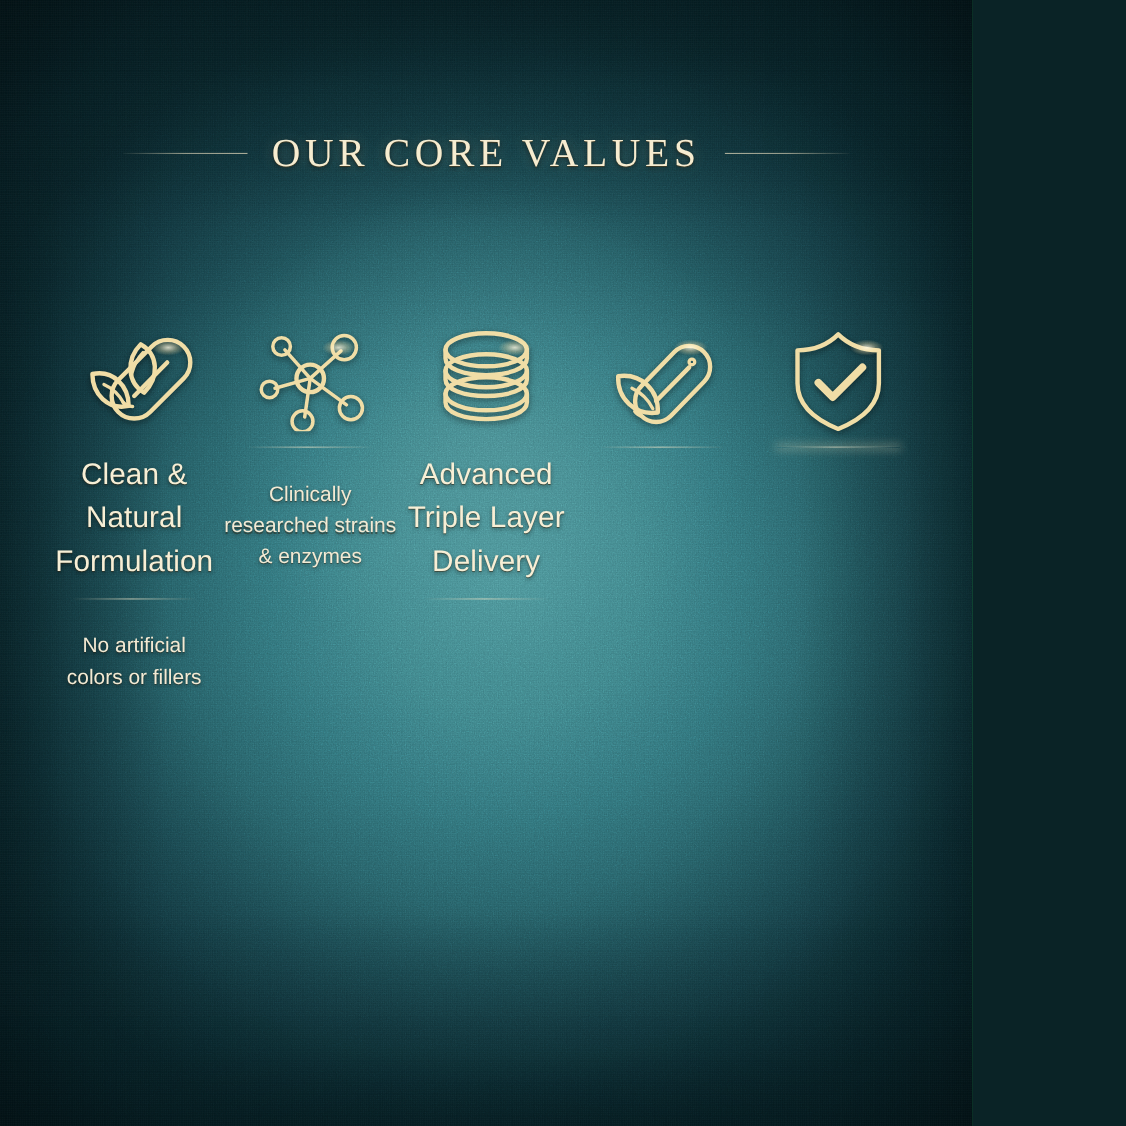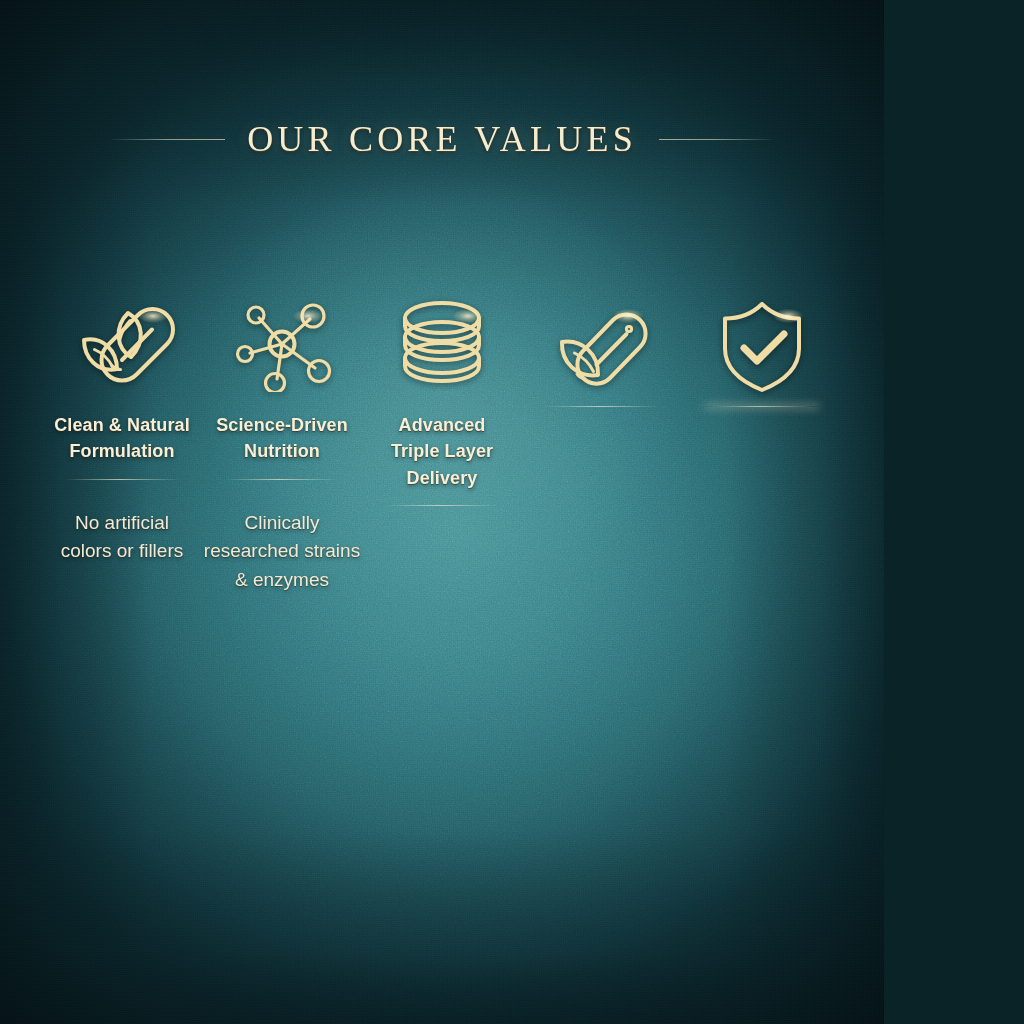--- a/index.html
+++ b/index.html
@@ -148,28 +148,27 @@
     top: 10px;
     right: 8px;
     background: radial-gradient(ellipse 50% 50% at 50% 50%,
         rgba(255,249,225,0.80) 0%,
         rgba(252,235,182,0.34) 38%,
         rgba(250,230,170,0) 72%);
     pointer-events: none;
   }
   .col-title {
     margin-top: 20px;
-    font-size: 18px;
+    font-size: 27px;
     line-height: 1.46;
     color: #f7efd6;
     letter-spacing: 0.1px;
     text-shadow:
       0 1px 0 rgba(60,40,14,0.5),
       0 2px 4px rgba(0,0,0,0.45);
-    font-weight: bold;
   }
   .col-rule {
     margin-top: 14px;
     height: 1px;
     width: 112px;
     background: linear-gradient(to right,
         rgba(230,220,190,0.02),
         rgba(236,228,200,0.72) 48%,
         rgba(230,220,190,0.02));
   }
@@ -269,21 +268,20 @@
           <g class="gold-stroke-thin">
             <circle cx="29" cy="19" r="8"></circle>
             <circle cx="86" cy="20" r="11"></circle>
             <circle cx="18" cy="58" r="7.5"></circle>
             <circle cx="48" cy="87" r="9.5"></circle>
             <circle cx="92" cy="75" r="10.5"></circle>
           </g>
         </svg>
         <span class="spark"></span>
       </div>
-      <div class="col-title">Science-Driven<br>Nutrition</div>
       <div class="col-rule"></div>
       <div class="col-desc">Clinically<br>researched strains<br>&amp; enzymes</div>
     </div>
 
     <div class="col">
       <div class="col-icon">
         <svg width="110" height="96" viewBox="0 0 110 96">
           <g class="gold-stroke">
 
             <path d="M18 62 v8 c0 9 16.5 15 37 15 s37 -6 37 -15 v-8"></path>

